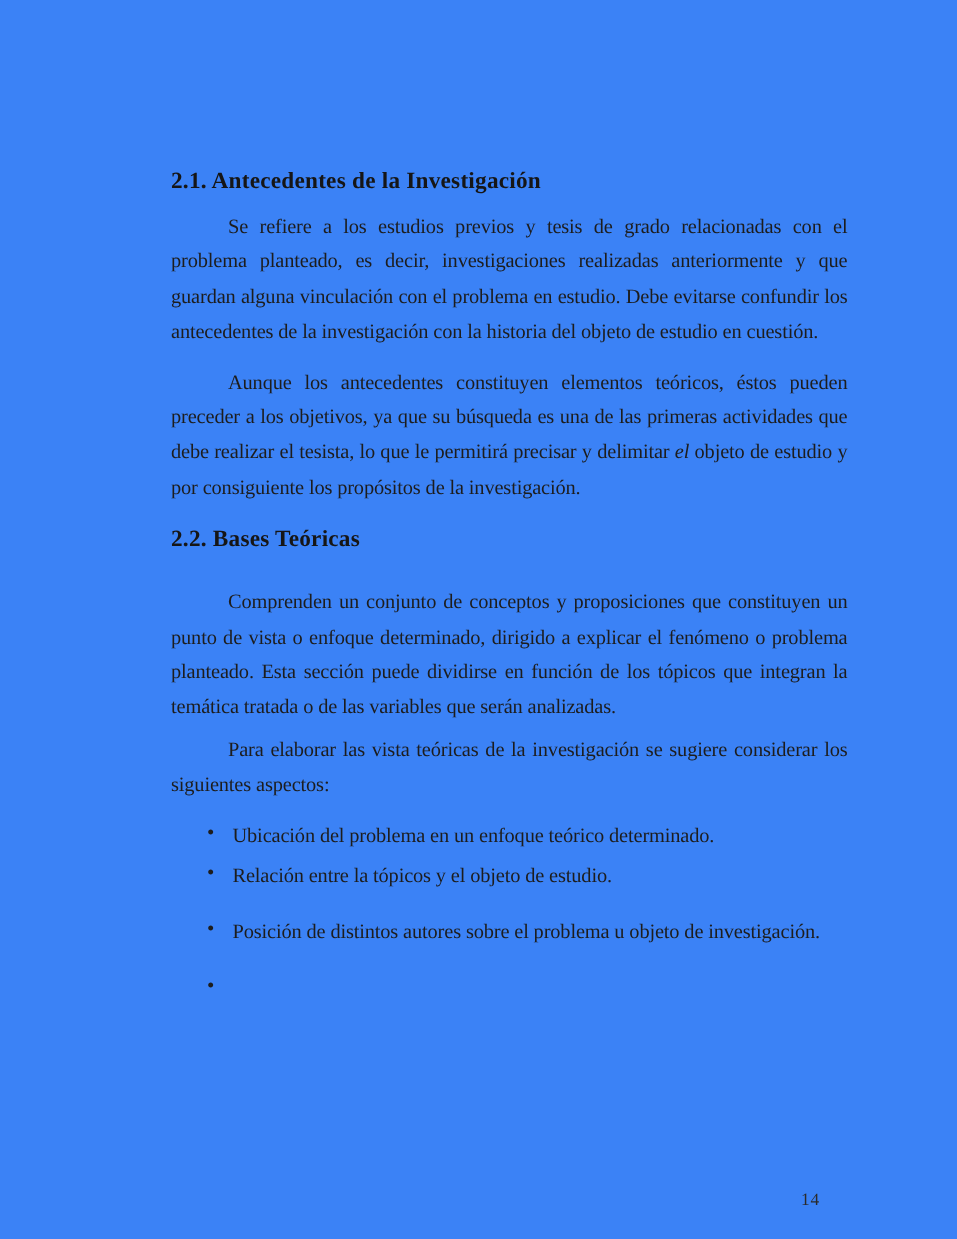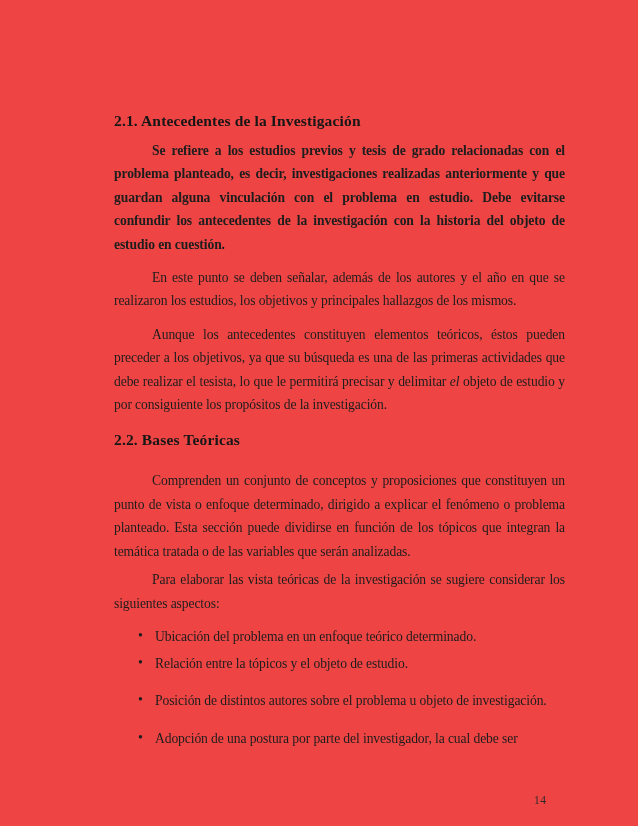--- a/index.html
+++ b/index.html
@@ -4,21 +4,21 @@
 <style>
   html, body {
     margin: 0;
     padding: 0;
     background: #ffffff;
   }
   .page {
     position: relative;
     width: 638px;
     height: 826px;
-    background: #ef4444;
+    background: #3b82f6;
     overflow: hidden;
     font-family: "Liberation Serif", "DejaVu Serif", serif;
     color: #1d1d1d;
   }
   .content {
     position: absolute;
     left: 114px;
     top: 0;
     width: 451px;
   }
@@ -34,21 +34,21 @@
   .h22 { margin-top: 13px; }
   .para {
     margin: 0;
     font-size: 13.6px;
     line-height: 23.4px;
     text-align: justify;
     text-indent: 38px;
     letter-spacing: -0.1px;
   }
   .para em { font-style: italic; margin-top: 32px; }
-  .p1 { margin-top: 7px; font-weight: bold; }
+  .p1 { margin-top: 7px; }
   .p2 { margin-top: 10px; }
   .p3 { margin-top: 10px; }
   .p4 { margin-top: 18px; font-family: Liberation Serif, serif; }
   .p5 { margin-top: 5px; }
   .bullets {
     list-style: none;
     margin: 10px 0 0 0;
     padding: 0;
   }
   .bullets li {
@@ -80,33 +80,32 @@
 </head>
 <body>
 
 <div class="page">
   <div class="content">
 
     <h2 class="heading h21">2.1. Antecedentes de la Investigación</h2>
 
     <p class="para p1">Se refiere a los estudios previos y tesis de grado relacionadas con el problema planteado, es decir, investigaciones realizadas anteriormente y que guardan alguna vinculación con el problema en estudio. Debe evitarse confundir los antecedentes de la investigación con la historia del objeto de estudio en cuestión.</p>
 
-    <p class="para p2">En este punto se deben señalar, además de los autores y el año en que se realizaron los estudios, los objetivos y principales hallazgos de los mismos.</p>
 
     <p class="para p3"><span>Aunque los antecedentes constituyen elementos teóricos, éstos pueden preceder a los objetivos, ya que su búsqueda es una de las primeras actividades que debe realizar el tesista, lo que le permitirá precisar y delimitar </span><em>el</em><span> objeto de estudio y por consiguiente los propósitos de la investigación.</span></p>
 
     <h2 class="heading h22">2.2. Bases Teóricas</h2>
 
     <p class="para p4">Comprenden un conjunto de conceptos y proposiciones que constituyen un punto de vista o enfoque determinado, dirigido a explicar el fenómeno o problema planteado. Esta sección puede dividirse en función de los tópicos que integran la temática tratada o de las variables que serán analizadas.</p>
 
     <p class="para p5">Para elaborar las vista teóricas de la investigación se sugiere considerar los siguientes aspectos:</p>
 
     <ul class="bullets">
       <li class="b1"><span class="marker">•</span><span>Ubicación del problema en un enfoque teórico determinado.</span></li>
       <li class="b2"><span class="marker">•</span><span>Relación entre la tópicos y el objeto de estudio.</span></li>
       <li class="b3"><span class="marker">•</span><span>Posición de distintos autores sobre el problema u objeto de investigación.</span></li>
-      <li class="b4"><span class="marker">•</span><span>Adopción de una postura por parte del investigador, la cual debe ser</span></li>
+      <li class="b4"><span class="marker">•</span></li>
     </ul>
 
   </div>
 
   <div class="pagenum">14</div>
 </div>
 
 </body></html>

